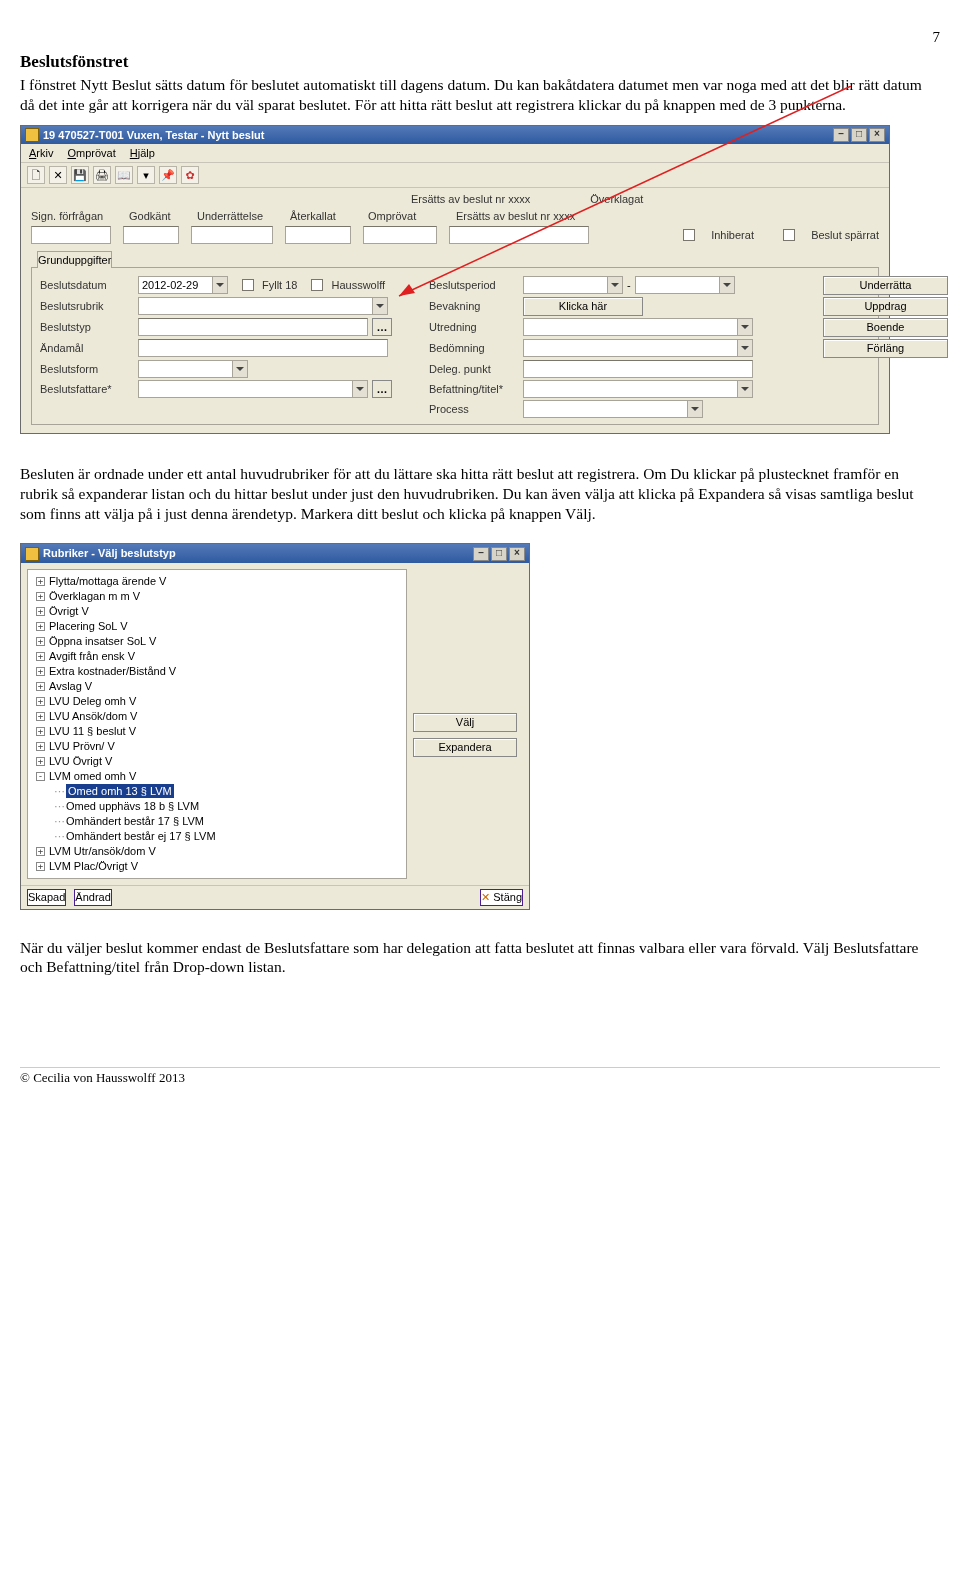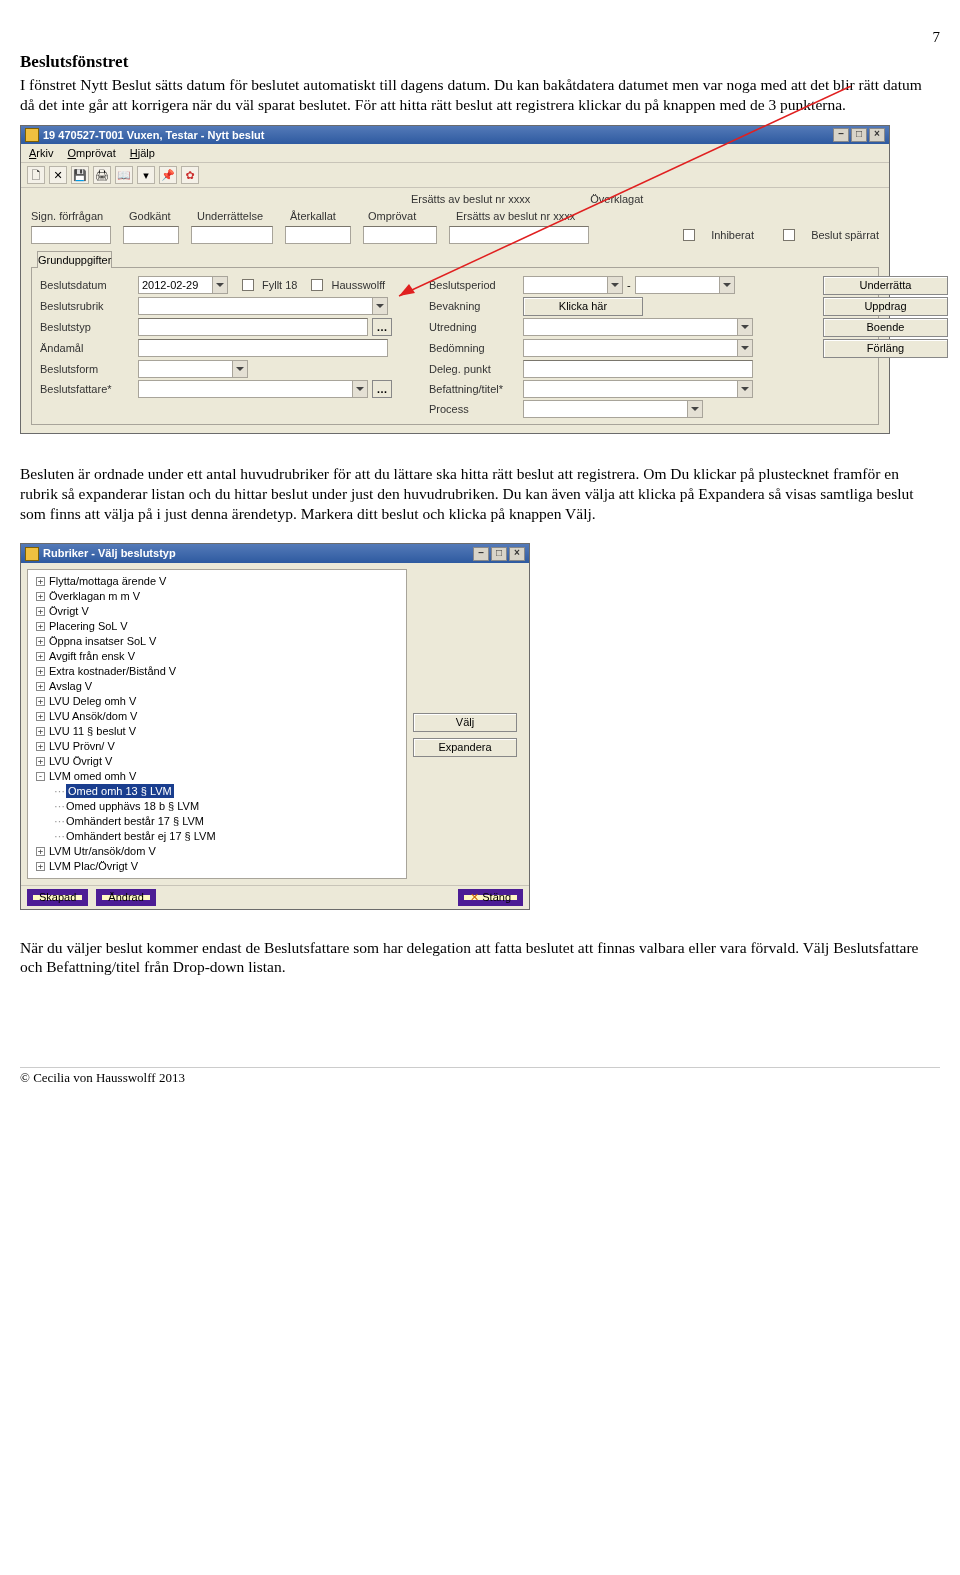--- a/index.html
+++ b/index.html
@@ -86,21 +86,21 @@
   .tree {
     background:#fff; border:1px solid #a8a49a; font-size:11px;
     padding:4px 6px; overflow:auto;
   }
   .tree .node { display:flex; align-items:center; height:15px; white-space:nowrap; }
   .tree .tog { width:9px; height:9px; border:1px solid #888; background:#fff; display:flex; align-items:center; justify-content:center; margin-right:4px; font-size:9px; line-height:1; color:#444; font-family:monospace; }
   .tree .dots { color:#999; margin-right:2px; letter-spacing:-1px; }
   .tree .sel { background:#1a3e8e; color:#fff; padding:0 2px; }
 
   .statusbar { border-top:1px solid #c8c4b8; display:flex; align-items:center; gap:8px; padding:3px 6px; }
-  .statusbar .sbtn { background:#fef9c3; border:6px solid #4c1d95; padding:0 6px; height:17px; display:flex; align-items:center; }
+  .statusbar .sbtn { background:#ffffff; border:1px solid #4c1d95; padding:0 0; height:17px; display:flex; align-items:center; }
 
   
   .arrow-line { position:absolute; pointer-events:none; }
 
   .footer { font-size:13px; margin-top:90px; border-top:1px solid #ccc; padding-top:2px; }
 
   
   .grid1 { display:grid; grid-template-columns: 365px 370px 125px; gap:2px 24px; align-items:center; }
   .grid1 .lbl { width:94px; }
   .grid1 .pair { display:flex; align-items:center; gap:4px; }

